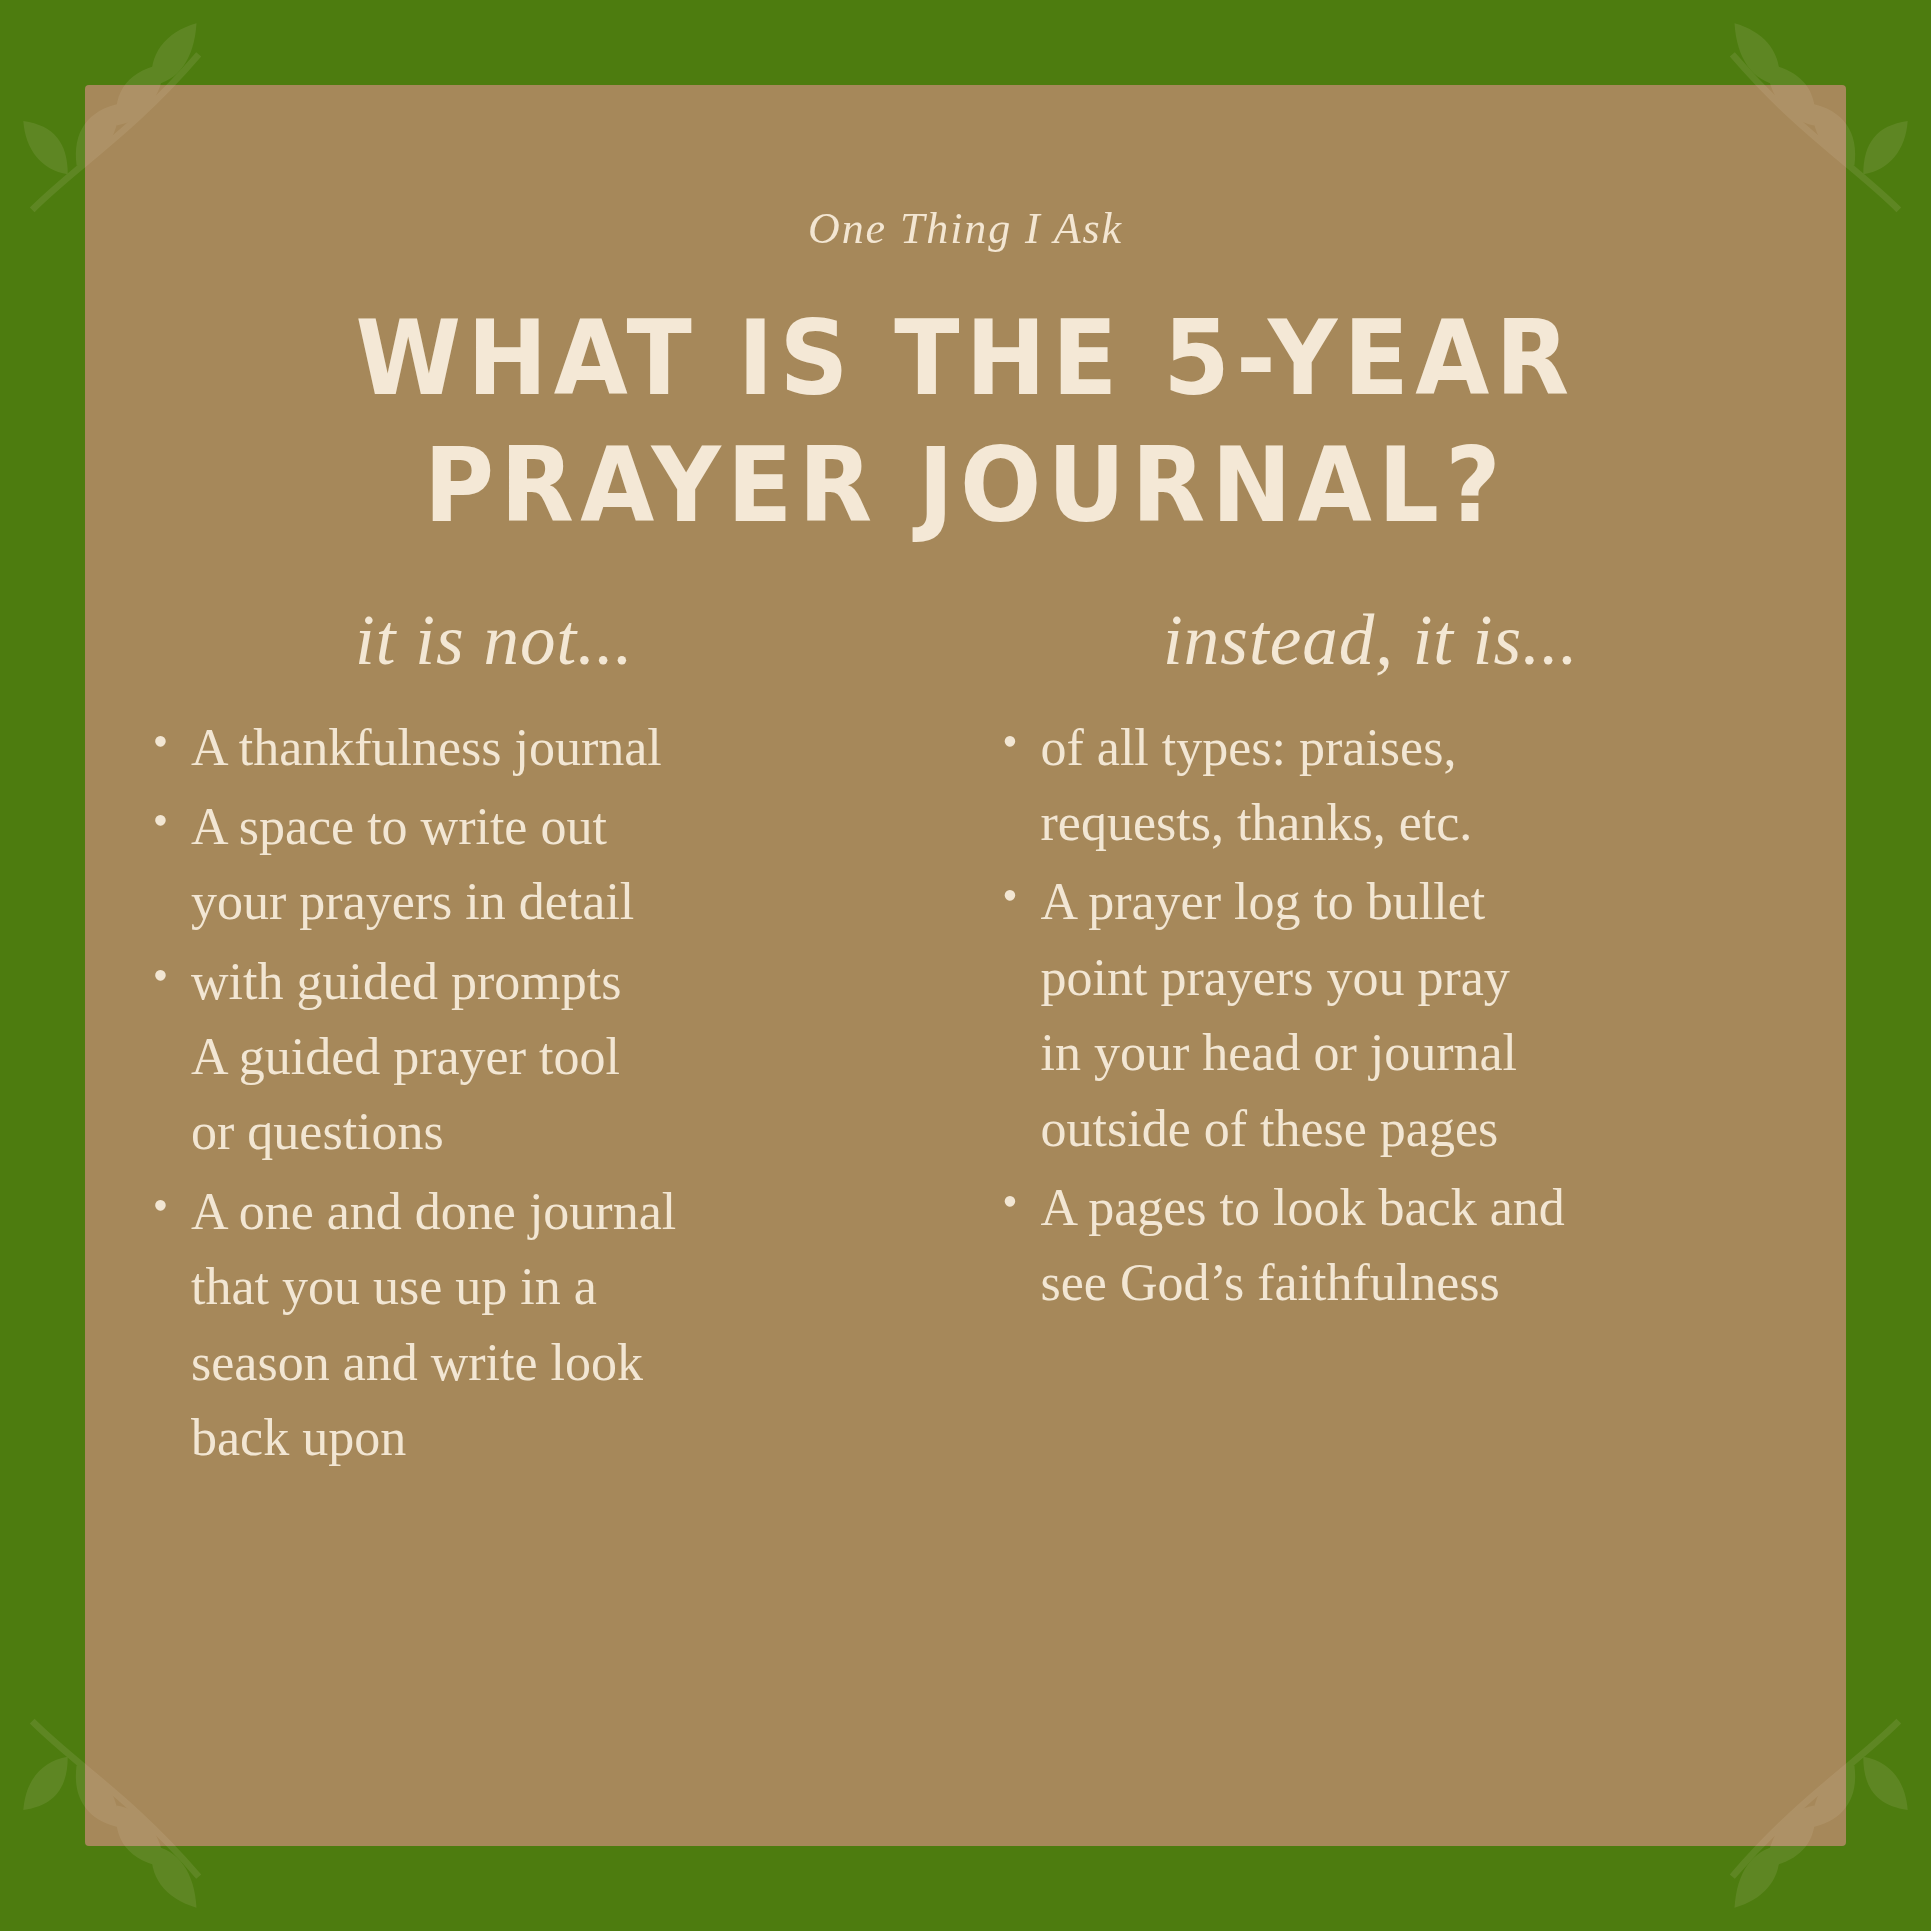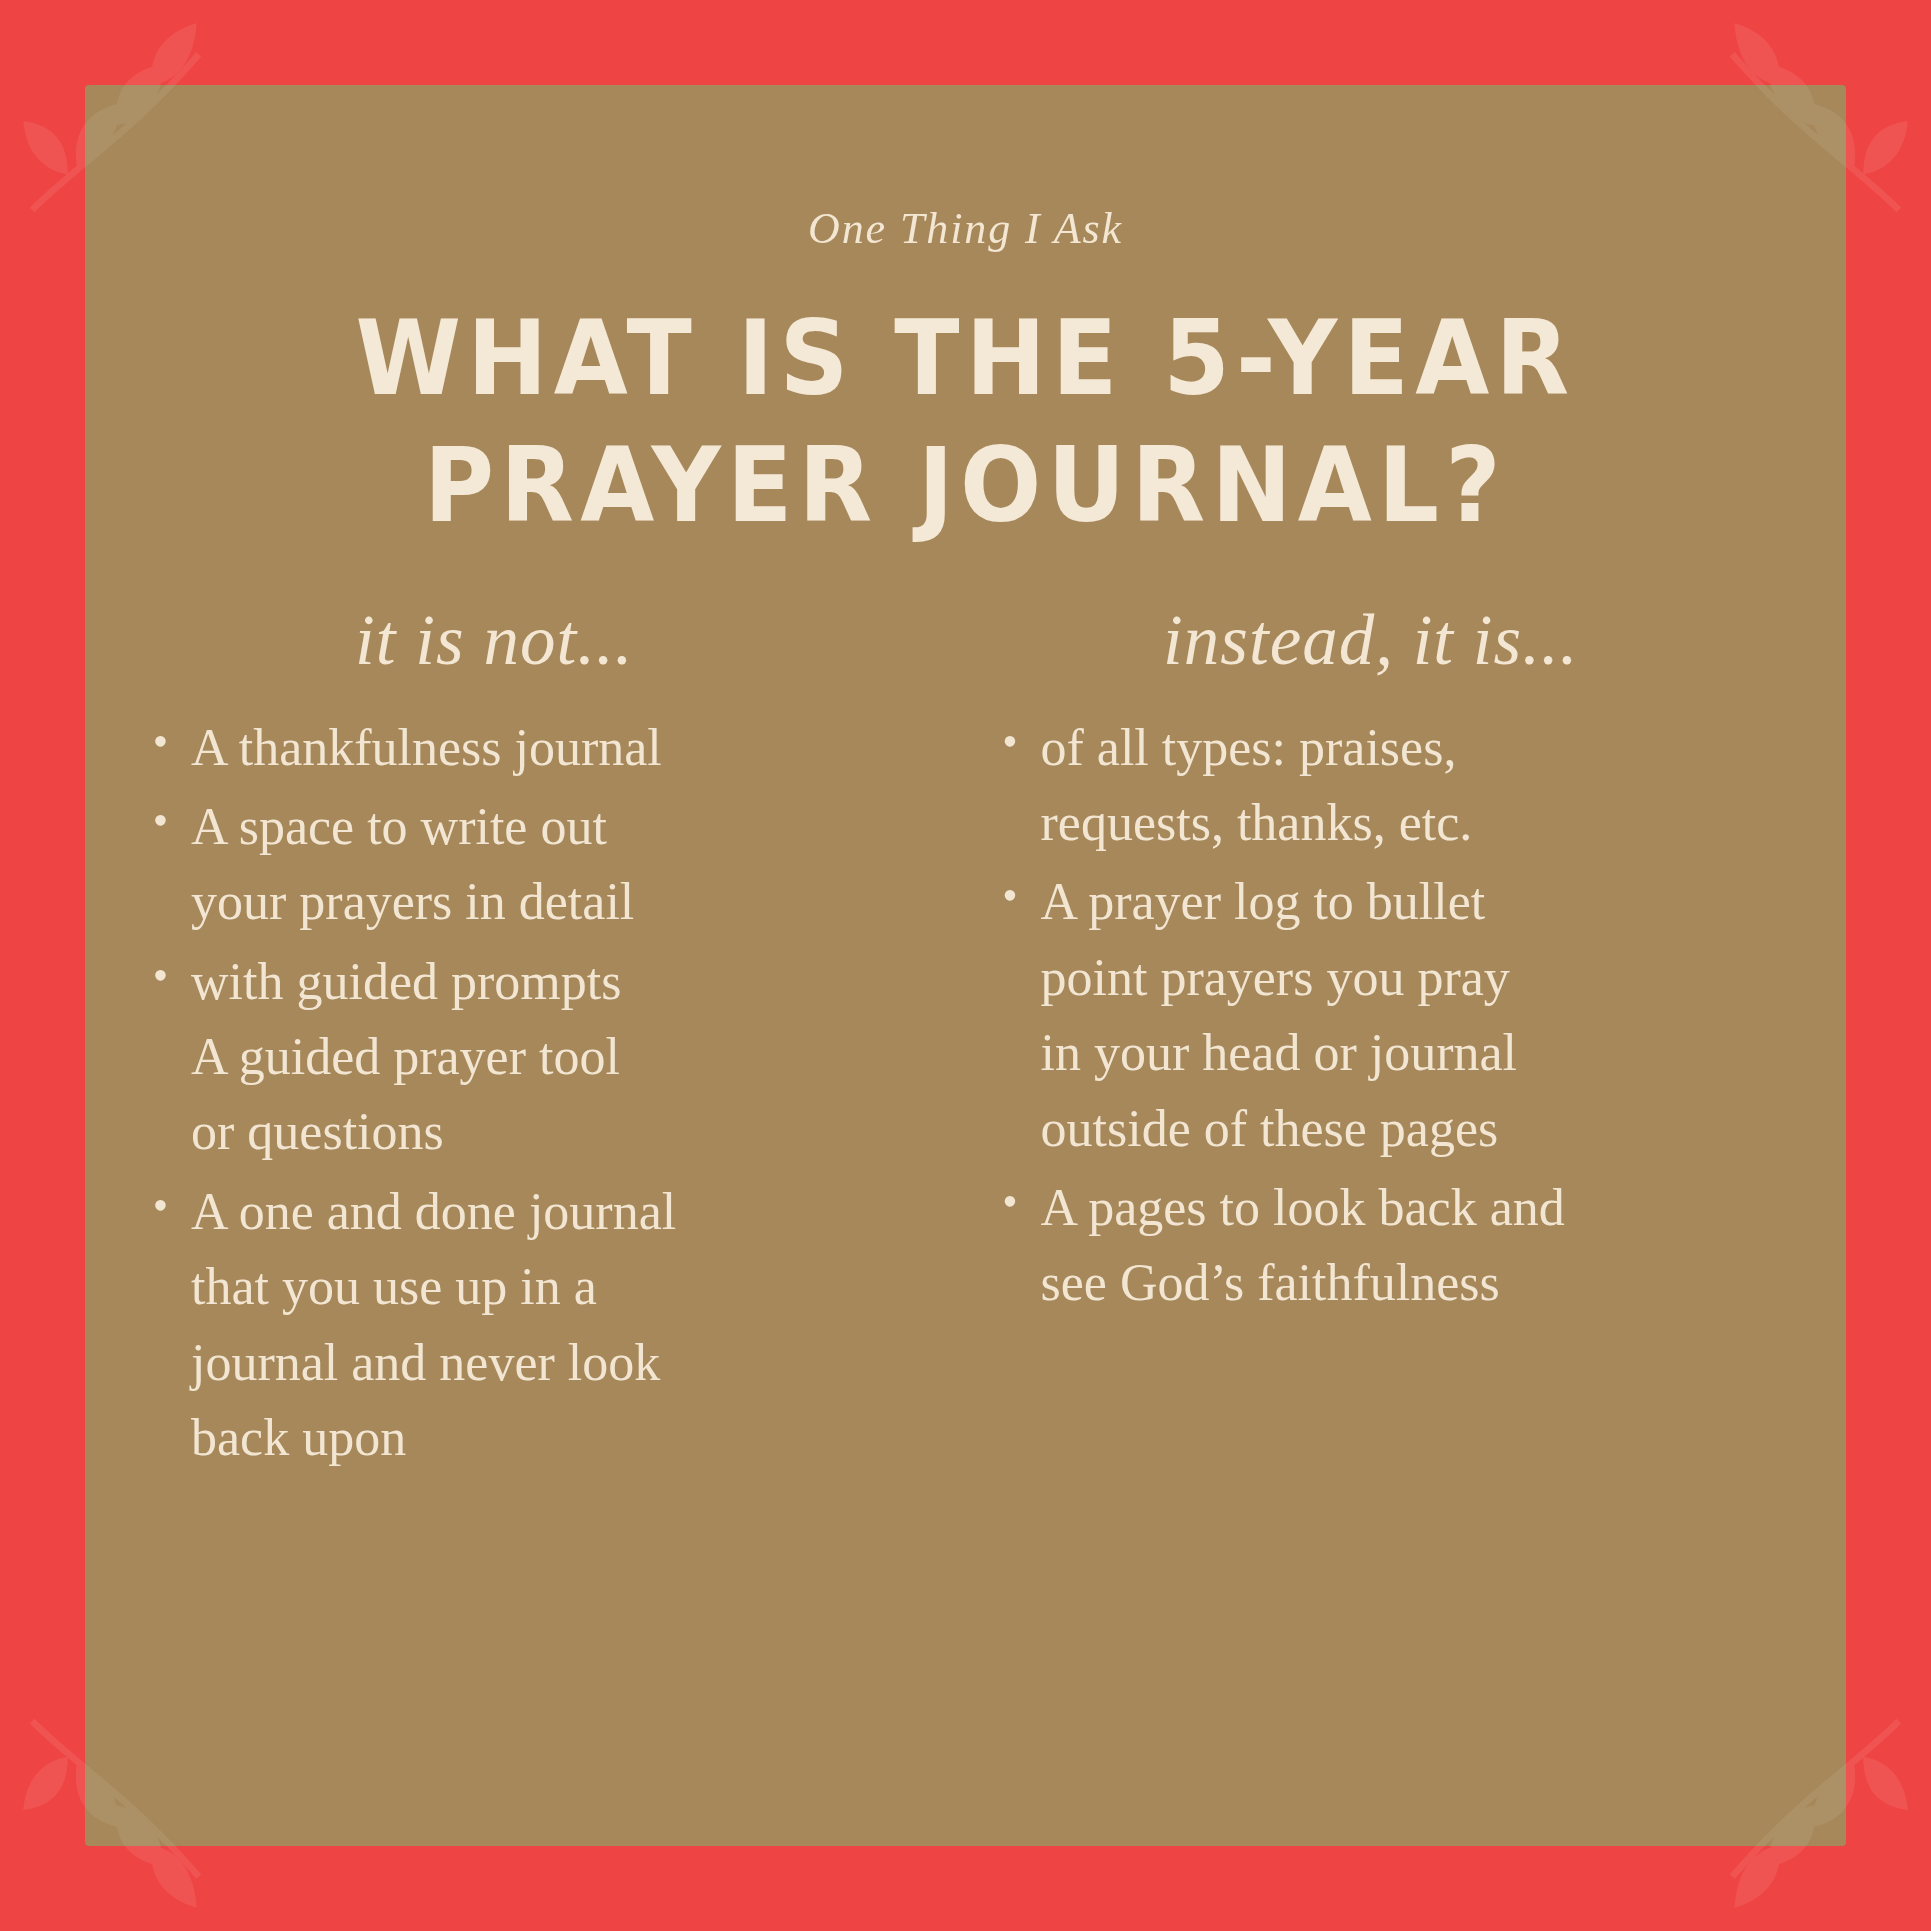--- a/index.html
+++ b/index.html
@@ -11,21 +11,21 @@
     height: 1931px;
     background: #9d7d52;
     font-family: "Liberation Serif", serif;
     overflow: hidden;
   }
 
   .card {
     position: relative;
     width: 1931px;
     height: 1931px;
-    background: #ef4444;
+    background: #4d7c0f;
     box-sizing: border-box;
   }
 
   
   .inner-panel {
     position: absolute;
     left: 85px;
     top: 85px;
     right: 85px;
     bottom: 85px;
@@ -203,21 +203,21 @@
                 <span>with guided prompts</span>
                 <span>A guided prayer tool</span>
                 <span>or questions</span>
               </span>
             </li>
             <li>
               <span class="bullet">•</span>
               <span class="txt">
                 <span>A one and done journal</span>
                 <span>that you use up in a</span>
-                <span>journal and never look</span>
+                <span>season and write look</span>
                 <span>back upon</span>
               </span>
             </li>
           </ul>
       </div>
 
       <div class="col col-right">
         <div class="col-title">instead, it is...</div>
         <ul class="items" id="list-right">
             <li>

